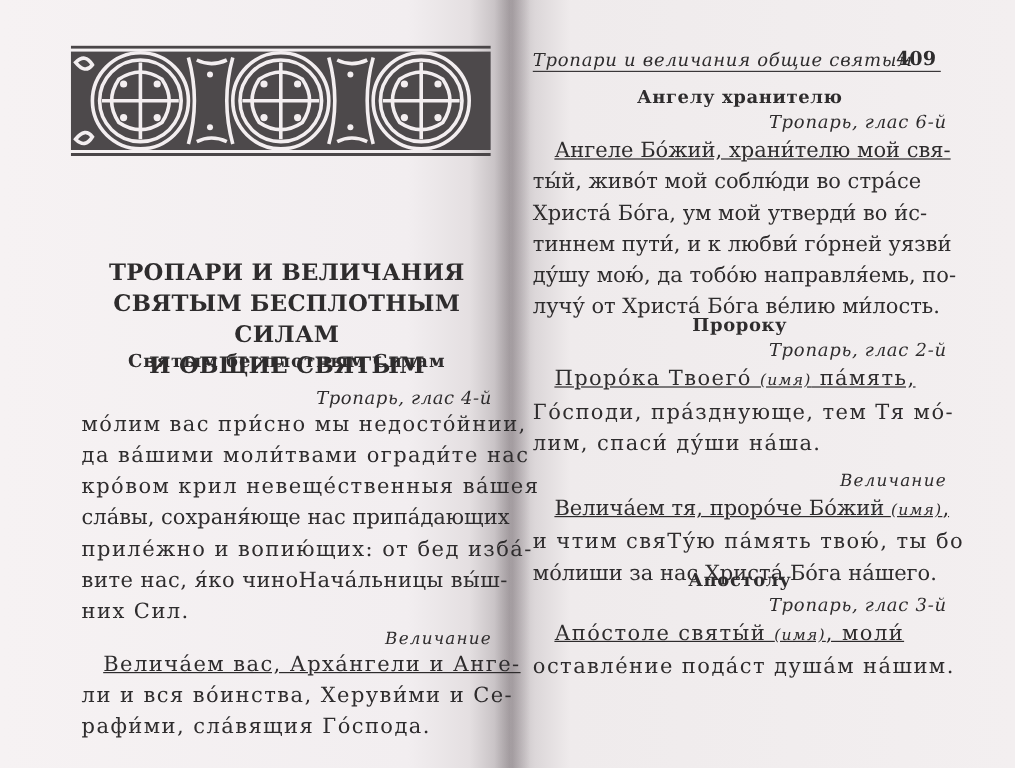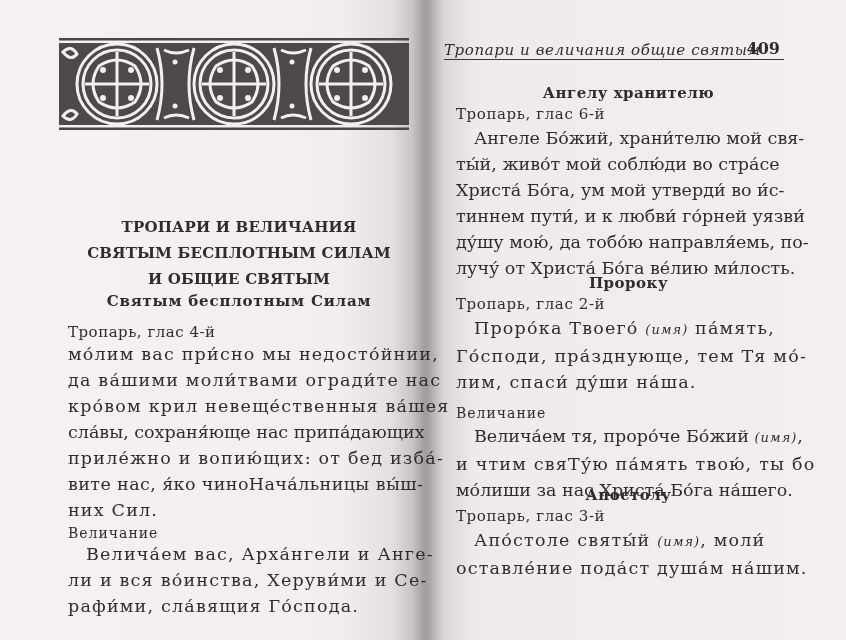--- a/index.html
+++ b/index.html
@@ -6,27 +6,27 @@
   body{width:846px;height:640px;overflow:hidden;background:#f3eef0;position:relative;font-family:"DejaVu Serif","Liberation Serif",serif;color:#2e2c2d;}
   .page{position:absolute;top:0;height:640px;}
   .page-left{left:0;width:425px;background:linear-gradient(to right,#f6f2f3 0%,#f2eef0 80%,#e4dfe1 92%,#b9b3b6 100%);}
   .page-right{left:425px;width:421px;background:linear-gradient(to right,#bdb7ba 0%,#dcd7d9 5%,#efebec 12%,#f3eff0 100%);}
   .gutter{position:absolute;left:412px;top:0;width:30px;height:640px;background:linear-gradient(to right,rgba(0,0,0,0) 0%,rgba(80,70,75,.25) 50%,rgba(0,0,0,0) 100%);}
   
   .ornament{position:absolute;left:59px;top:38px;width:350px;height:92px;}
   .ornament svg{width:100%;height:100%;display:block;}
   
   .lcol{position:absolute;left:68px;width:342px;}
-  .main-title{position:absolute;left:68px;top:214px;width:342px;text-align:center;font-weight:bold;font-size:15px;line-height:26px;letter-spacing:.2px;}
+  .main-title{position:absolute;left:68px;top:214px;width:342px;text-align:center;font-weight:bold;font-size:19px;line-height:26px;letter-spacing:.2px;}
   .sub-bold{text-align:center;font-weight:bold;font-size:15px;}
-  .sub-ital{text-align:left;font-size:15px;}
+  .sub-ital{text-align:right;font-style:italic;font-size:15px;}
   .body-text{font-size:17.5px;line-height:26px;text-align:justify;white-space:nowrap;}
   .body-text .ln{display:block;}
-  .indent{padding-left:18px;}
-  .rcol{position:absolute;left:456px;width:345px;margin-top:12px;}
+  .indent{padding-left:18px;text-decoration:underline;}
+  .rcol{position:absolute;left:444px;width:345px;}
   .run-head{position:absolute;left:444px;top:41px;width:340px;height:18px;border-bottom:1.5px solid #3a3739;}
   .run-head .t{position:absolute;left:0;top:0;font-style:italic;font-size:15px;letter-spacing:.6px;}
   .run-head .n{position:absolute;right:4px;top:-2px;font-weight:bold;font-size:16px;}
   .im{font-style:italic;font-size:13px;letter-spacing:1px;}
   .spaced{letter-spacing:1.2px;}
 </style>
 </head>
 <body>
 
 <div class="page page-left"></div>

